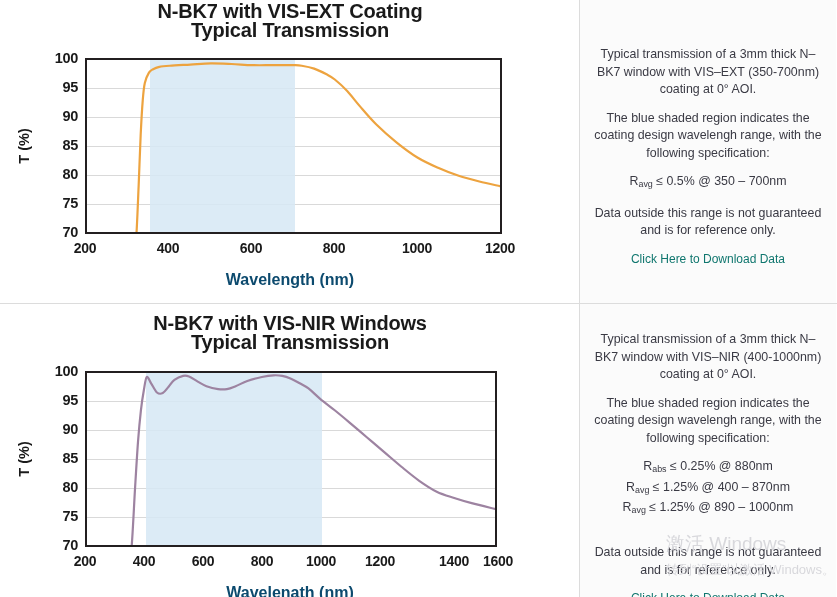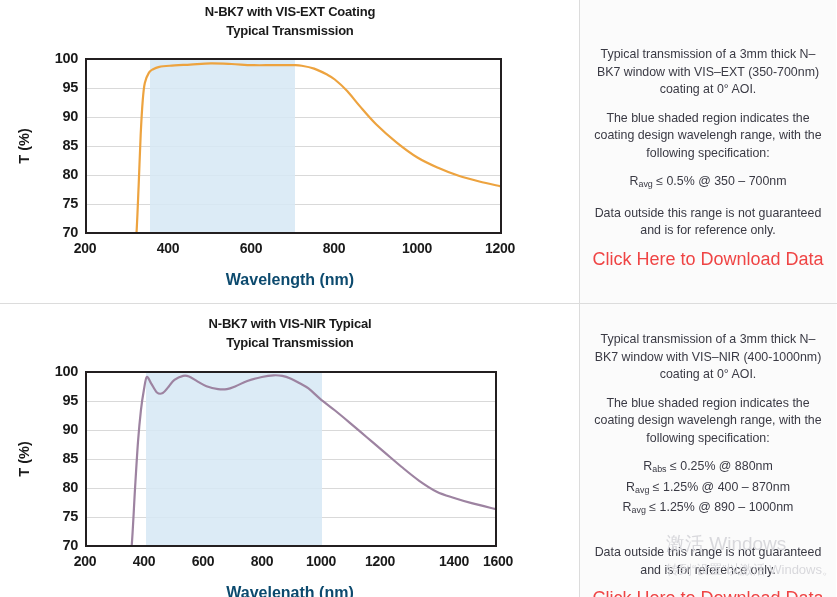--- a/index.html
+++ b/index.html
@@ -47,21 +47,21 @@
     color: #3a3a44;
   }
 
   
   .chart-title {
     position: absolute;
     left: 0;
     width: 580px;
     text-align: center;
     font-weight: bold;
-    font-size: 13px;
+    font-size: 20px;
     line-height: 19px;
     letter-spacing: -0.2px;
     color: #1a1a1a;
     font-family: "Liberation Sans", sans-serif;
   }
   #title-vis-ext { top: 2px; }
   #title-vis-nir { top: 313px; }
   .chart-title span { display: block; }
 
   
@@ -136,24 +136,24 @@
     font-family: "Liberation Sans", sans-serif;
   }
 
   
   .tp-block { font-size: 12.4px; line-height: 17.5px; }
   .tp-para  { margin: 0 0 11px 0; }
   .tp-spec  { margin: 0 0 11px 0; }
   .tp-spec .spec-line { display: block; }
   sub { font-size: 0.72em; vertical-align: -0.25em; }
   .tp-link {
-    color: #ef4444;
+    color: #0f766e;
     text-decoration: none;
     cursor: pointer;
-    font-size: 18px;
+    font-size: 12px;
     display: inline-block;
   }
   #text-pane-1 { padding-top: 46px; }
   #text-pane-2 { padding-top: 27px; }
   .spacer-gap { height: 13px; }
 
   
   #watermark {
     position: absolute;
     right: 2px;
@@ -230,21 +230,21 @@
         <a class="tp-link" href="#">Click Here to Download Data</a>
       </div>
     </div>
   </div>
 
   <div class="section" id="section-vis-nir">
 
     <div class="chart-pane">
 
       <div class="chart-title" id="title-vis-nir" style="top:10px;">
-        <span>N-BK7 with VIS-NIR Typical</span>
+        <span>N-BK7 with VIS-NIR Windows</span>
         <span>Typical Transmission</span>
       </div>
 
       <div class="ylabel" style="left:-6px; top:147px; width:60px; text-align:center;">T (%)</div>
 
       <div class="ytick" style="left:34px; top:59px;  width:44px;">100</div>
       <div class="ytick" style="left:34px; top:88px;  width:44px;">95</div>
       <div class="ytick" style="left:34px; top:117px; width:44px;">90</div>
       <div class="ytick" style="left:34px; top:146px; width:44px;">85</div>
       <div class="ytick" style="left:34px; top:175px; width:44px;">80</div>

